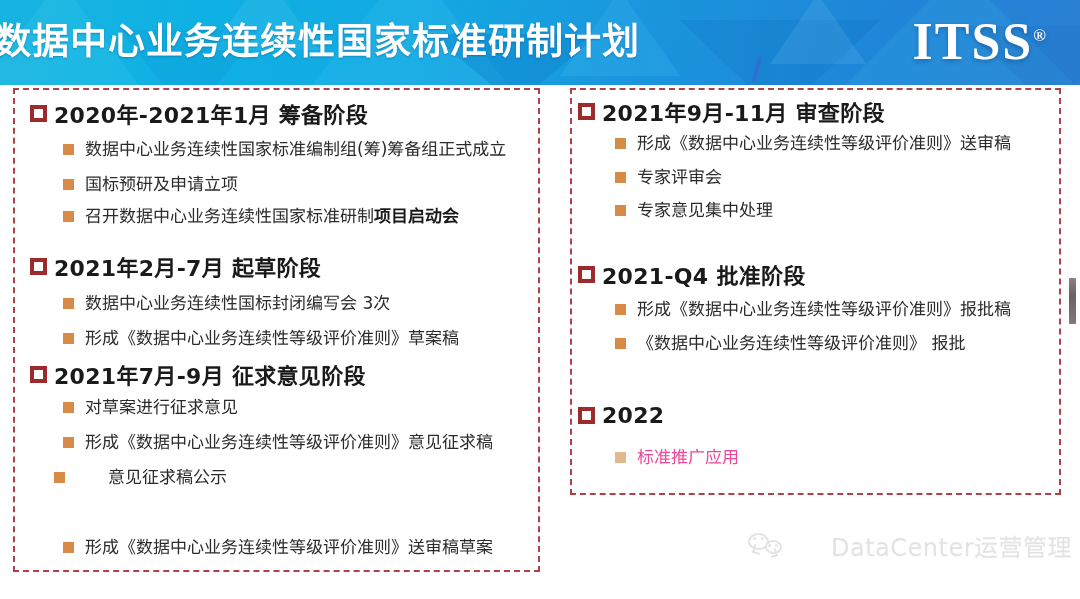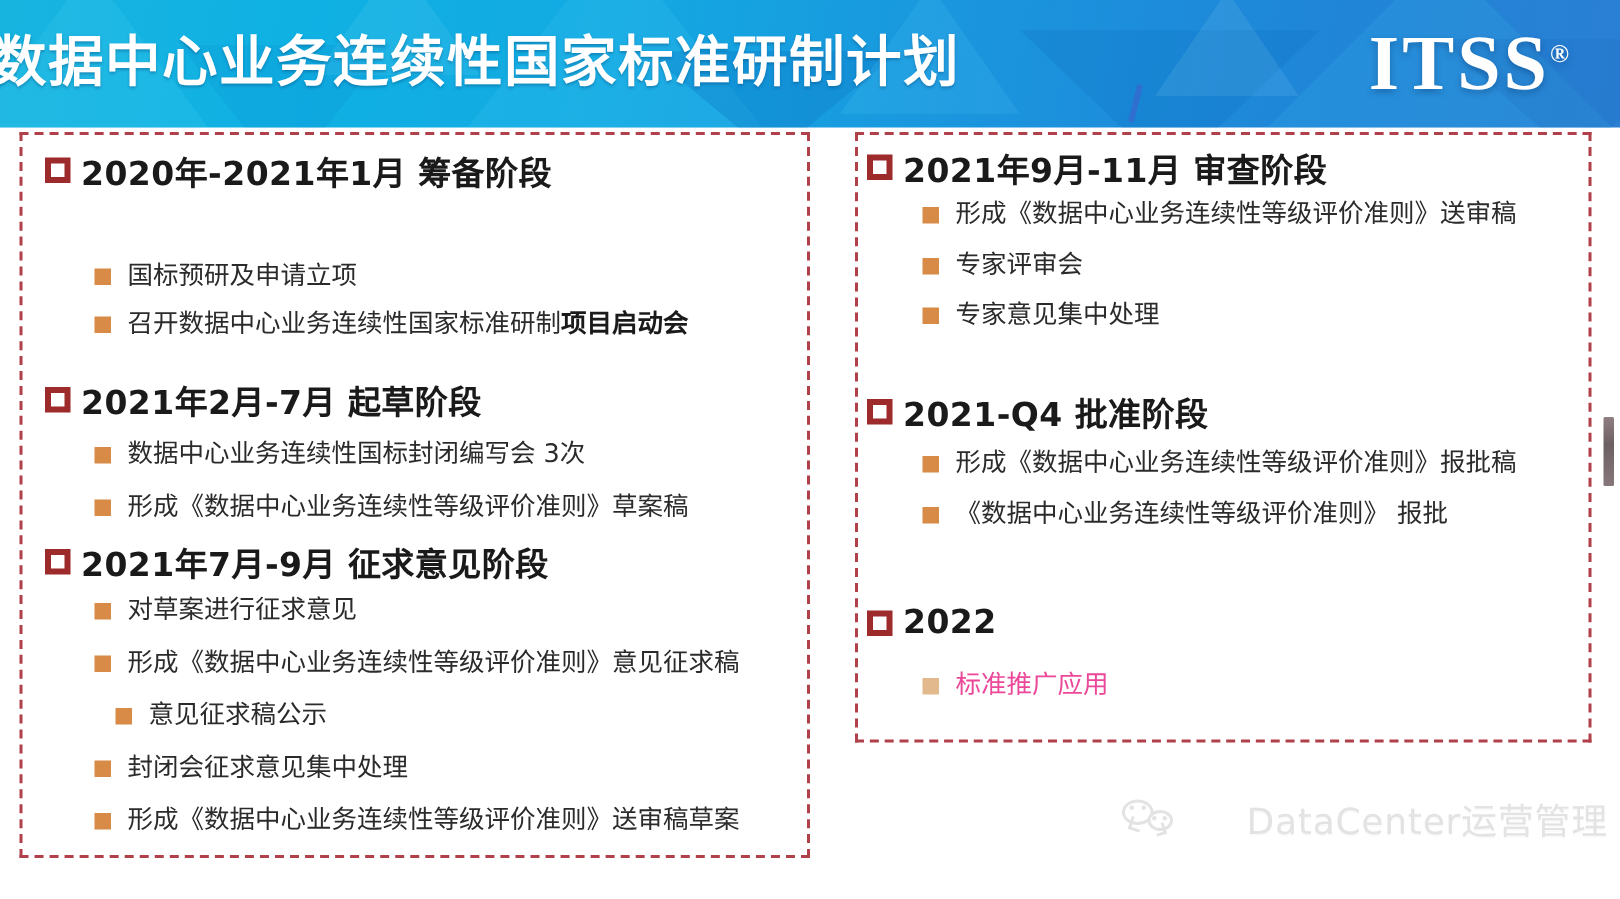--- a/index.html
+++ b/index.html
@@ -153,20 +153,24 @@
   </div>
 
   <div class="blue-stroke"></div>
 
   <div class="panel" id="left-panel"></div>
 
   <div class="phase" style="left:30px;top:97px;">
     <span class="mark"></span>
     <span class="ptext">2020年-2021年1月 筹备阶段</span>
   </div>
+  <div class="bullet" style="left:63px;top:138px;">
+    <span class="sq"></span>
+    <span class="btext">数据中心业务连续性国家标准编制组(筹)筹备组正式成立</span>
+  </div>
   <div class="bullet" style="left:63px;top:205px;">
     <span class="sq"></span>
     <span class="btext"><span>召开数据中心业务连续性国家标准研制</span><b>项目启动会</b></span>
   </div>
   <div class="bullet" style="left:63px;top:173px;">
     <span class="sq"></span>
     <span class="btext">国标预研及申请立项</span>
   </div>
 
   <div class="phase" style="left:30px;top:250px;">
@@ -187,27 +191,23 @@
     <span class="ptext">2021年7月-9月 征求意见阶段</span>
   </div>
   <div class="bullet" style="left:63px;top:396px;">
     <span class="sq"></span>
     <span class="btext">对草案进行征求意见</span>
   </div>
   <div class="bullet" style="left:63px;top:431px;">
     <span class="sq"></span>
     <span class="btext">形成《数据中心业务连续性等级评价准则》意见征求稿</span>
   </div>
-  <div class="bullet" style="left:77px;top:466px;">
+  <div class="bullet" style="left:54px;top:466px;gap:32px;">
     <span class="sq"></span>
     <span class="btext">意见征求稿公示</span>
-  </div>
-  <div class="bullet" style="left:63px;top:501px;">
-    <span class="sq"></span>
-    <span class="btext">封闭会征求意见集中处理</span>
   </div>
   <div class="bullet" style="left:63px;top:536px;">
     <span class="sq"></span>
     <span class="btext">形成《数据中心业务连续性等级评价准则》送审稿草案</span>
   </div>
 
   <div class="panel" id="right-panel"></div>
 
   <div class="phase" style="left:578px;top:95px;">
     <span class="mark"></span>

